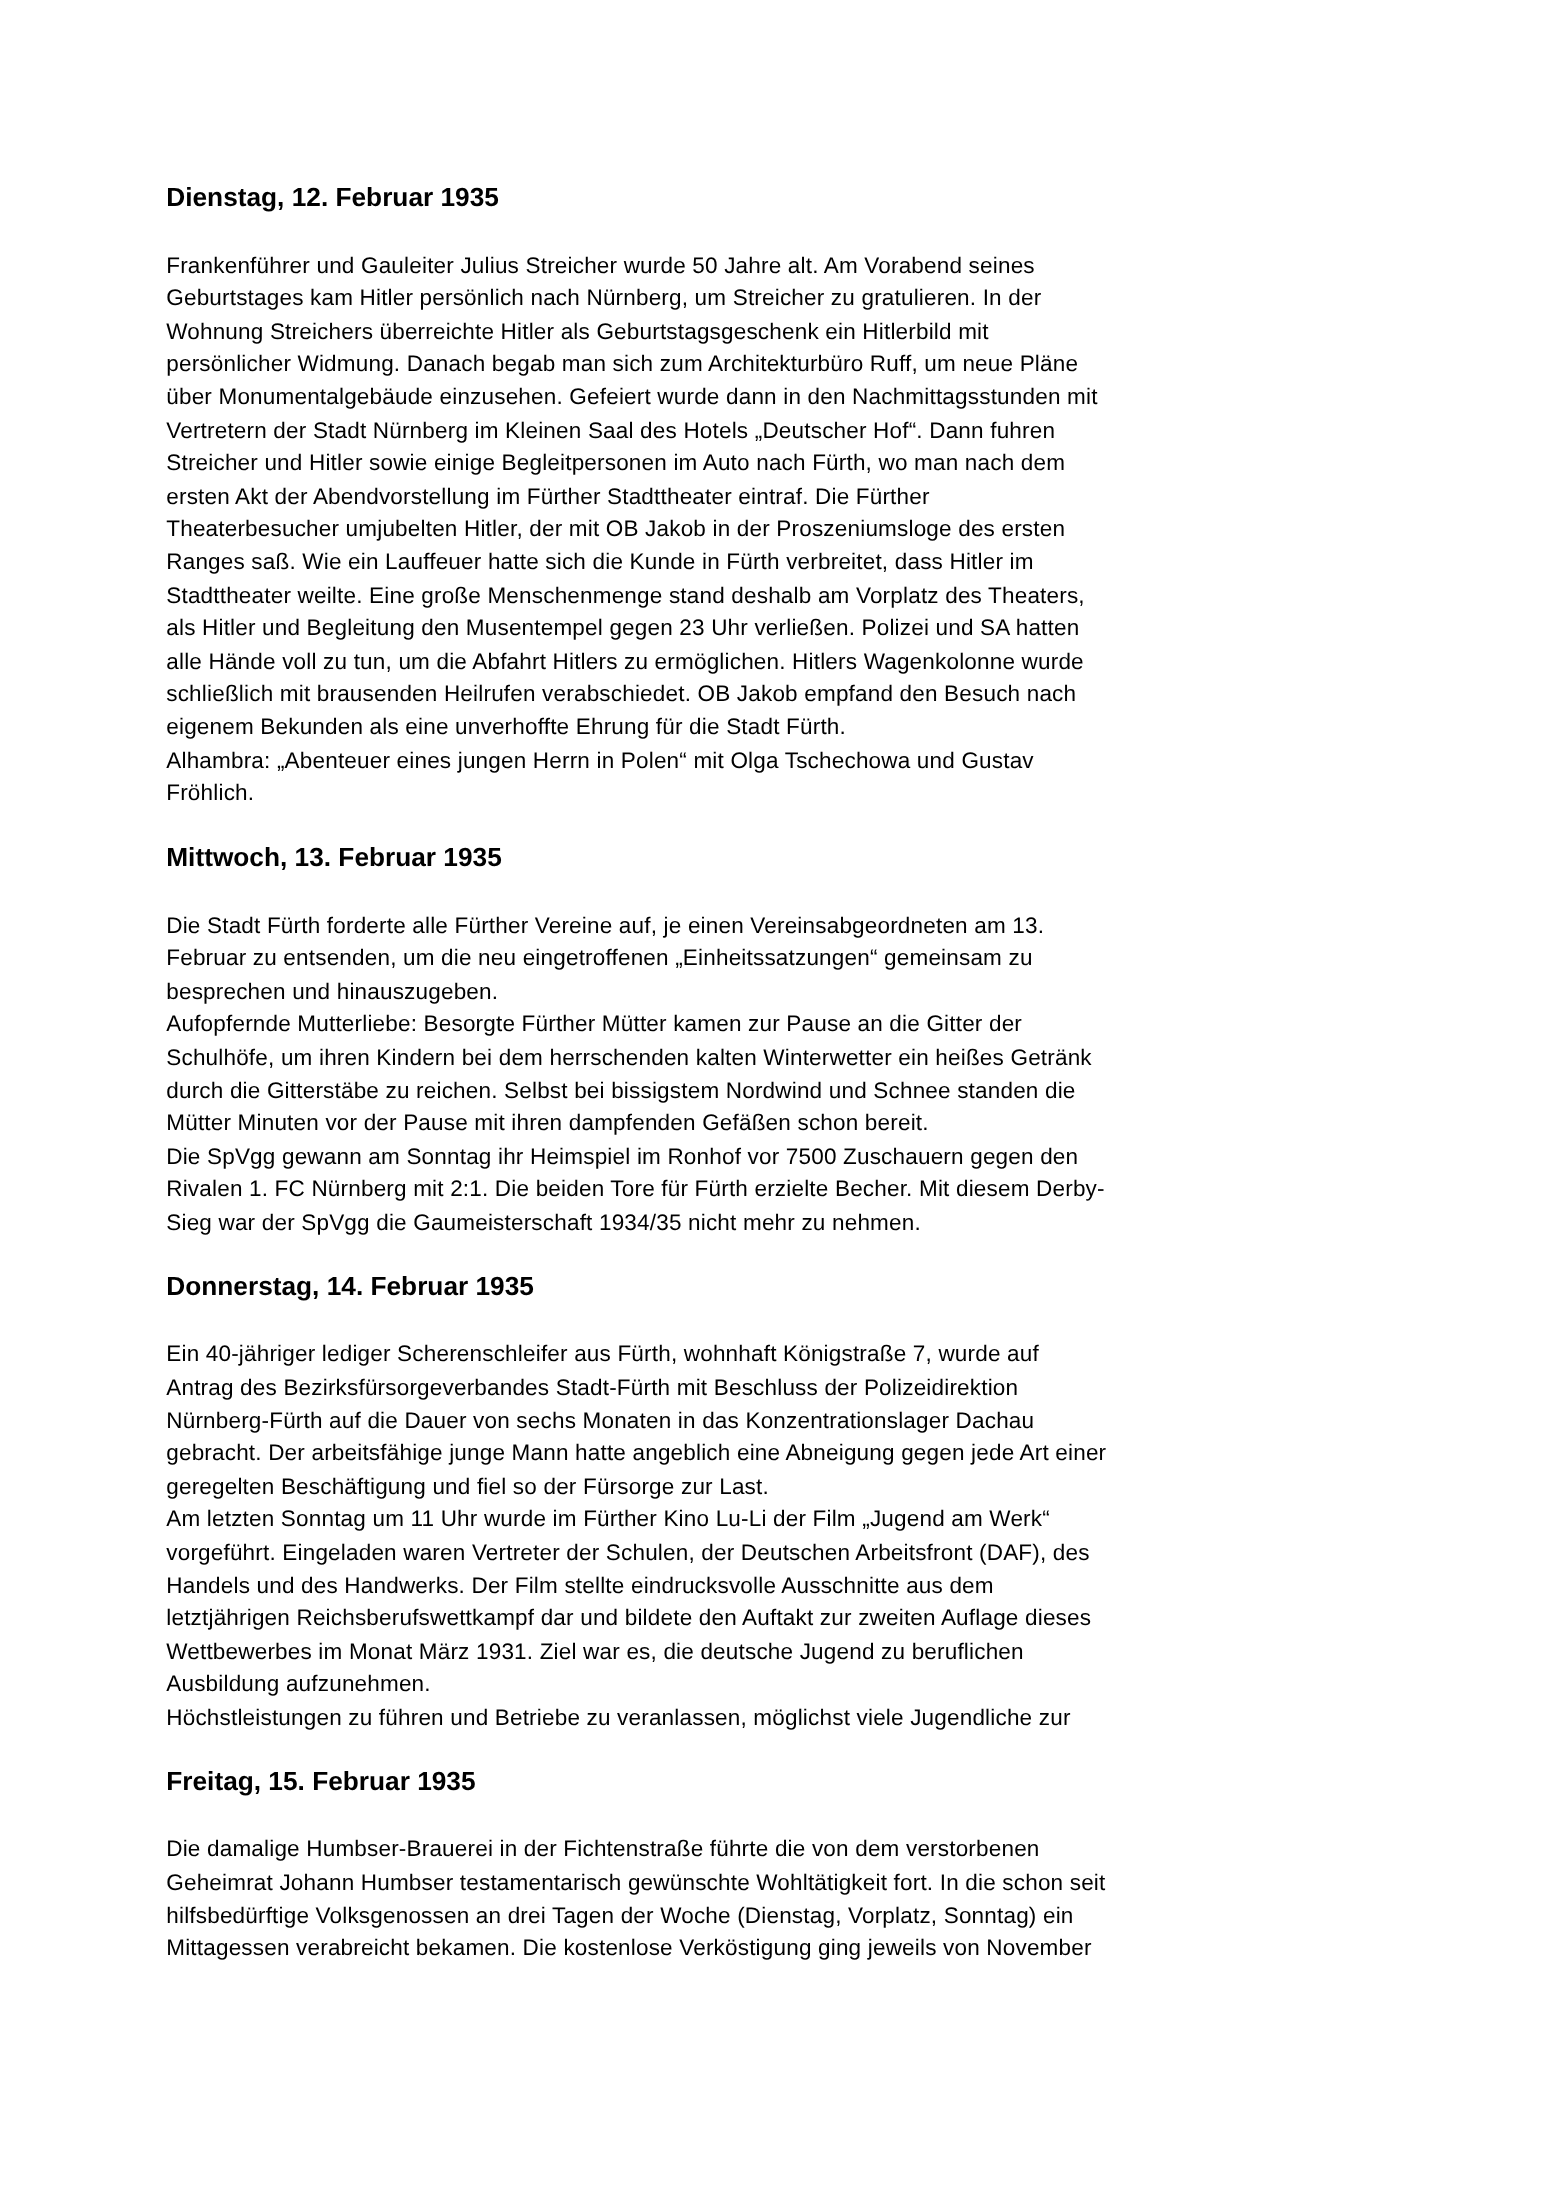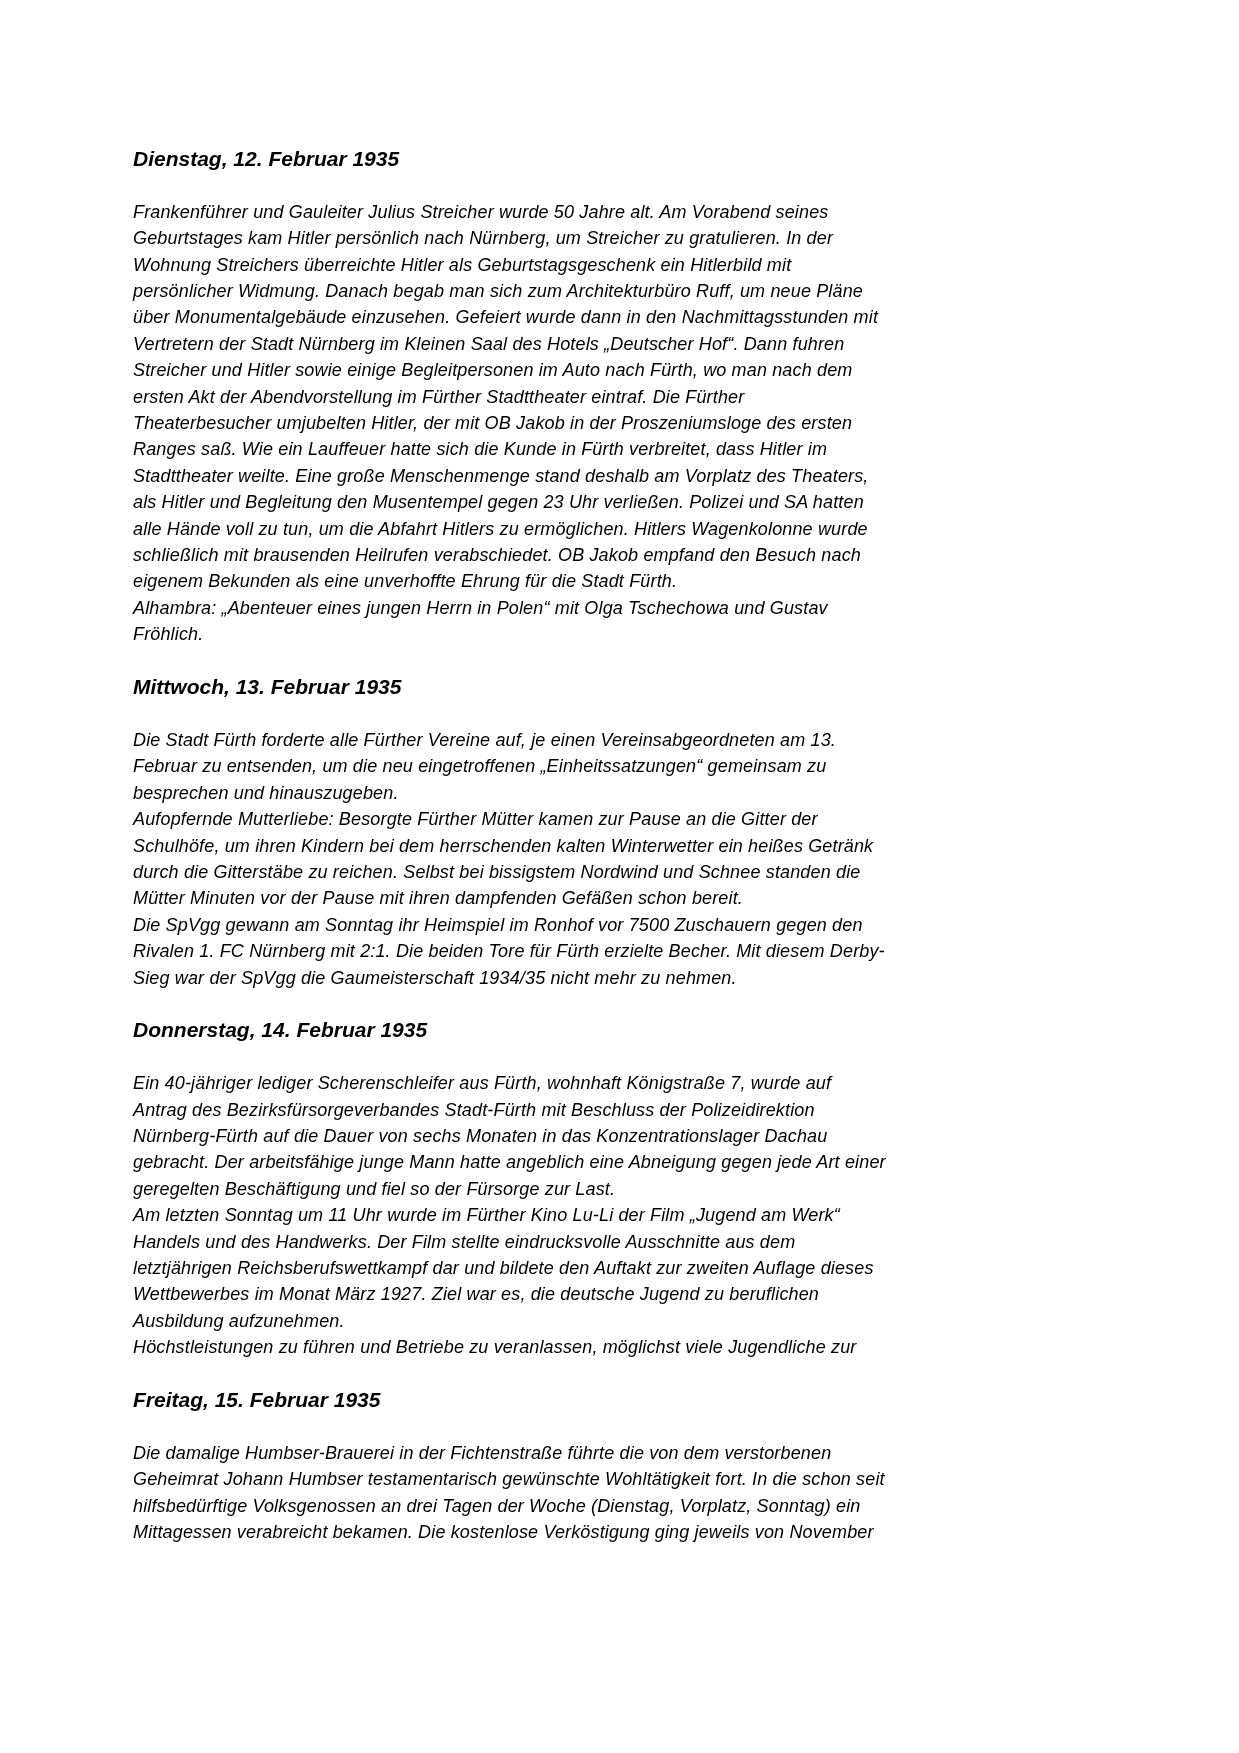--- a/index.html
+++ b/index.html
@@ -13,21 +13,20 @@
     overflow: hidden;
     font-family: "Liberation Sans", "DejaVu Sans", sans-serif;
     color: #000000;
   }
   .page {
     box-sizing: border-box;
     width: 1239px;
     height: 1753px;
     padding: 146px 95px 0 133px;
     background: #ffffff;
-    font-style: italic;
   }
   .section-heading {
     font-size: 21px;
     line-height: 26.4px;
     font-weight: bold;
     white-space: pre;
     margin: 26.4px 0;
   }
   .doc-section:first-child .section-heading {
     margin-top: 0;
@@ -85,23 +84,24 @@
     </div>
     <div class="doc-section">
       <div class="section-heading">Donnerstag, 14. Februar 1935</div>
       <div class="paragraph">
         <div class="text-line">Ein 40-jähriger lediger Scherenschleifer aus Fürth, wohnhaft Königstraße 7, wurde auf</div>
         <div class="text-line">Antrag des Bezirksfürsorgeverbandes Stadt-Fürth mit Beschluss der Polizeidirektion</div>
         <div class="text-line">Nürnberg-Fürth auf die Dauer von sechs Monaten in das Konzentrationslager Dachau</div>
         <div class="text-line">gebracht. Der arbeitsfähige junge Mann hatte angeblich eine Abneigung gegen jede Art einer</div>
         <div class="text-line">geregelten Beschäftigung und fiel so der Fürsorge zur Last.</div>
         <div class="text-line">Am letzten Sonntag um 11 Uhr wurde im Fürther Kino Lu-Li der Film „Jugend am Werk“</div>
+        <div class="text-line">vorgeführt. Eingeladen waren Vertreter der Schulen, der Deutschen Arbeitsfront (DAF), des</div>
         <div class="text-line">Handels und des Handwerks. Der Film stellte eindrucksvolle Ausschnitte aus dem</div>
         <div class="text-line">letztjährigen Reichsberufswettkampf dar und bildete den Auftakt zur zweiten Auflage dieses</div>
-        <div class="text-line">Wettbewerbes im Monat März 1927. Ziel war es, die deutsche Jugend zu beruflichen</div>
+        <div class="text-line">Wettbewerbes im Monat März 1931. Ziel war es, die deutsche Jugend zu beruflichen</div>
         <div class="text-line">Ausbildung aufzunehmen.</div>
         <div class="text-line">Höchstleistungen zu führen und Betriebe zu veranlassen, möglichst viele Jugendliche zur</div>
       </div>
     </div>
     <div class="doc-section">
       <div class="section-heading">Freitag, 15. Februar 1935</div>
       <div class="paragraph">
         <div class="text-line">Die damalige Humbser-Brauerei in der Fichtenstraße führte die von dem verstorbenen</div>
         <div class="text-line">Geheimrat Johann Humbser testamentarisch gewünschte Wohltätigkeit fort. In die schon seit</div>
         <div class="text-line">hilfsbedürftige Volksgenossen an drei Tagen der Woche (Dienstag, Vorplatz, Sonntag) ein</div>

